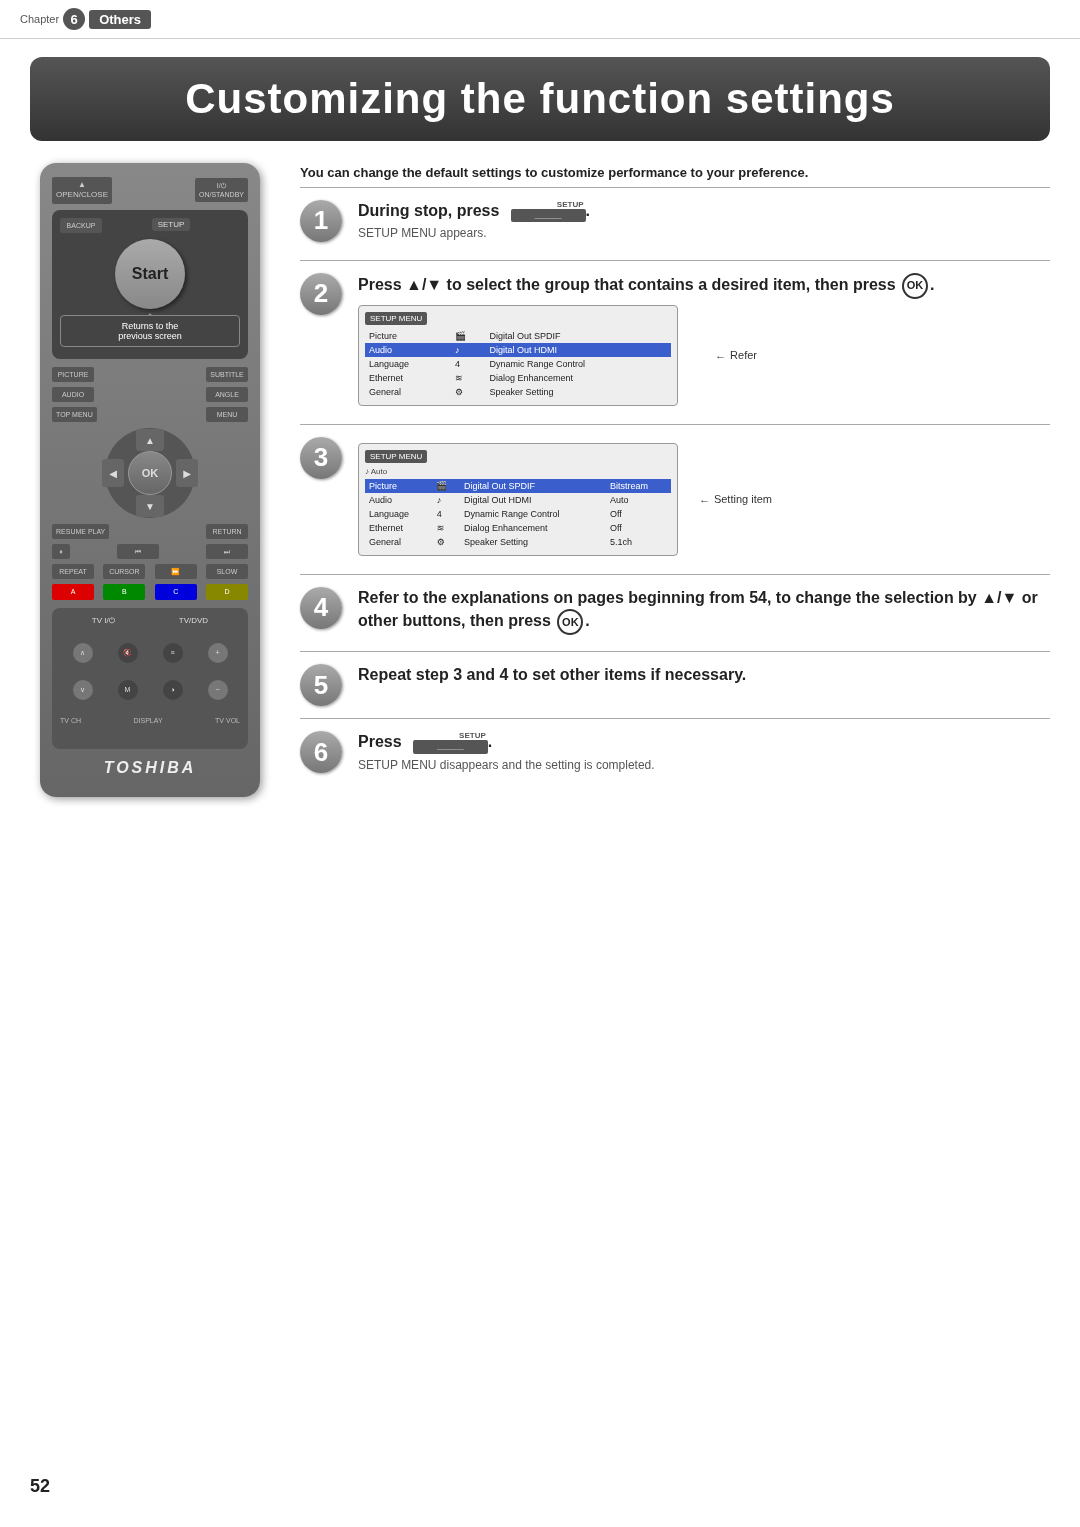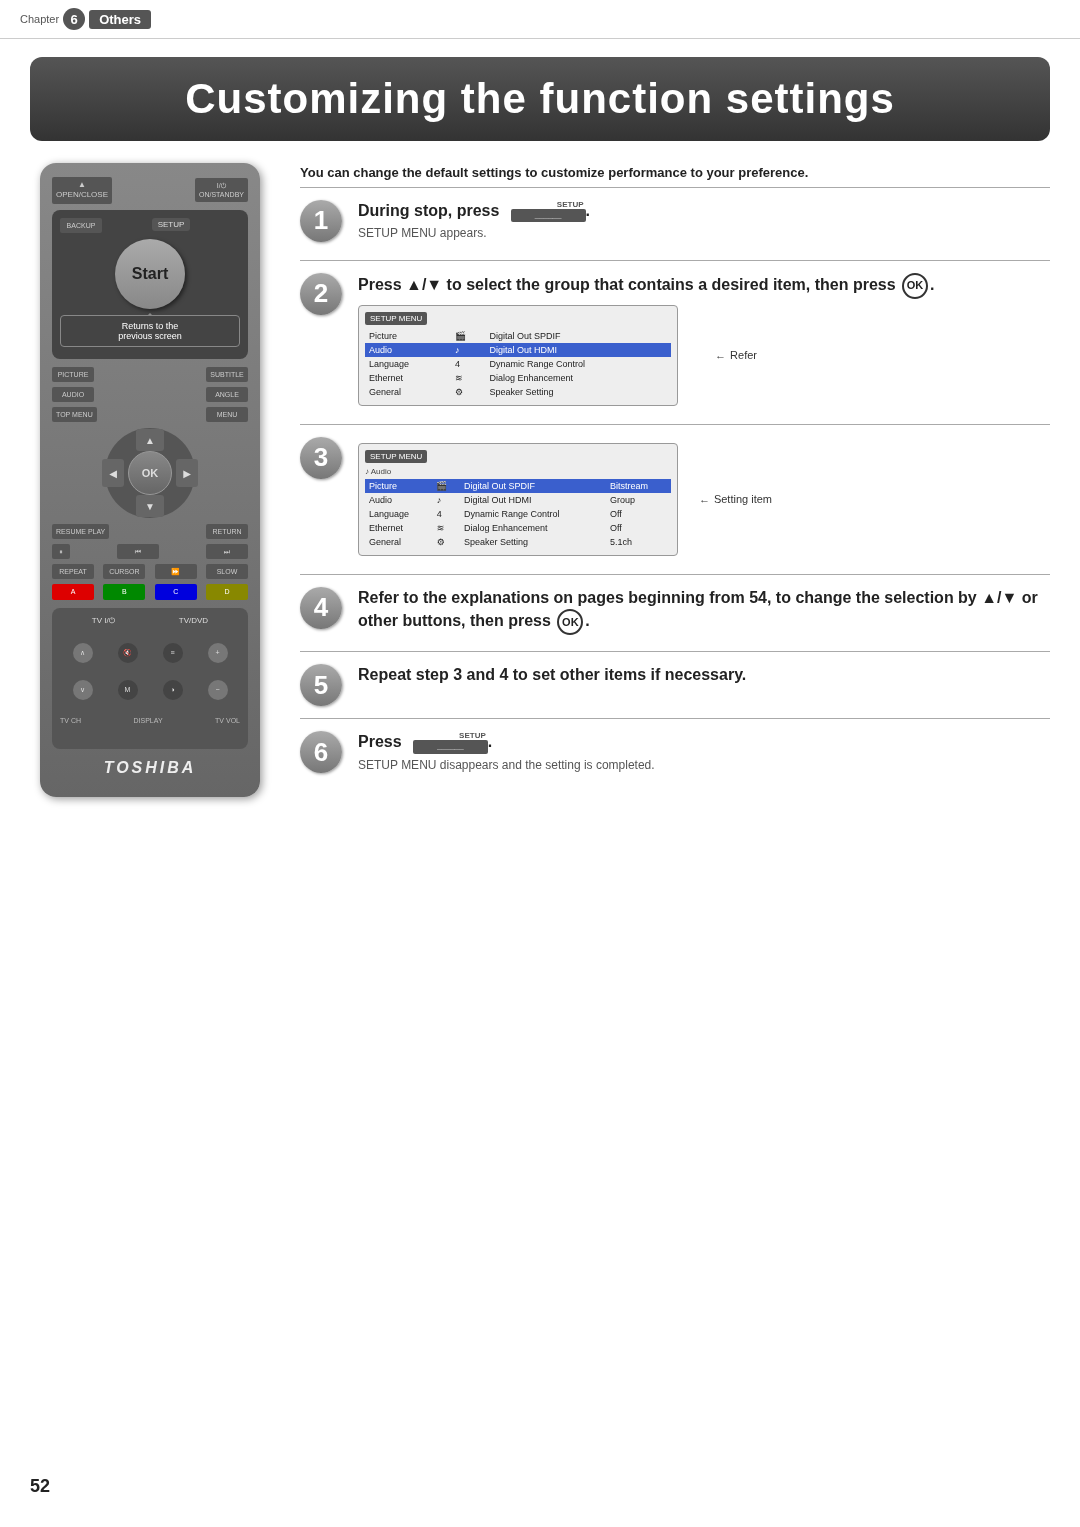--- a/index.html
+++ b/index.html
@@ -593,34 +593,34 @@
         </div>
       </div>
     </div>
 
     <div class="step-container">
       <div class="step-num">3</div>
       <div class="step-content">
 
         <div class="setup-menu-mock" style="position:relative;margin-right:110px;">
           <span class="menu-header">SETUP MENU</span>
-          <div style="font-size:8px;color:#444;margin-bottom:3px;">♪ Audio</div>
+          <div style="font-size:8px;color:#444;margin-bottom:3px;">♪ Auto</div>
           <table>
             <tbody>
                 <tr class="highlighted">
                   <td>Picture</td>
                   <td>🎬</td>
                   <td>Digital Out SPDIF</td>
                   <td>Bitstream</td>
                 </tr>
             <tr>
                   <td>Audio</td>
                   <td>♪</td>
                   <td>Digital Out HDMI</td>
-                  <td>Group</td>
+                  <td>Auto</td>
                 </tr>
             <tr>
                   <td>Language</td>
                   <td>4</td>
                   <td>Dynamic Range Control</td>
                   <td>Off</td>
                 </tr>
             <tr>
                   <td>Ethernet</td>
                   <td>≋</td>

